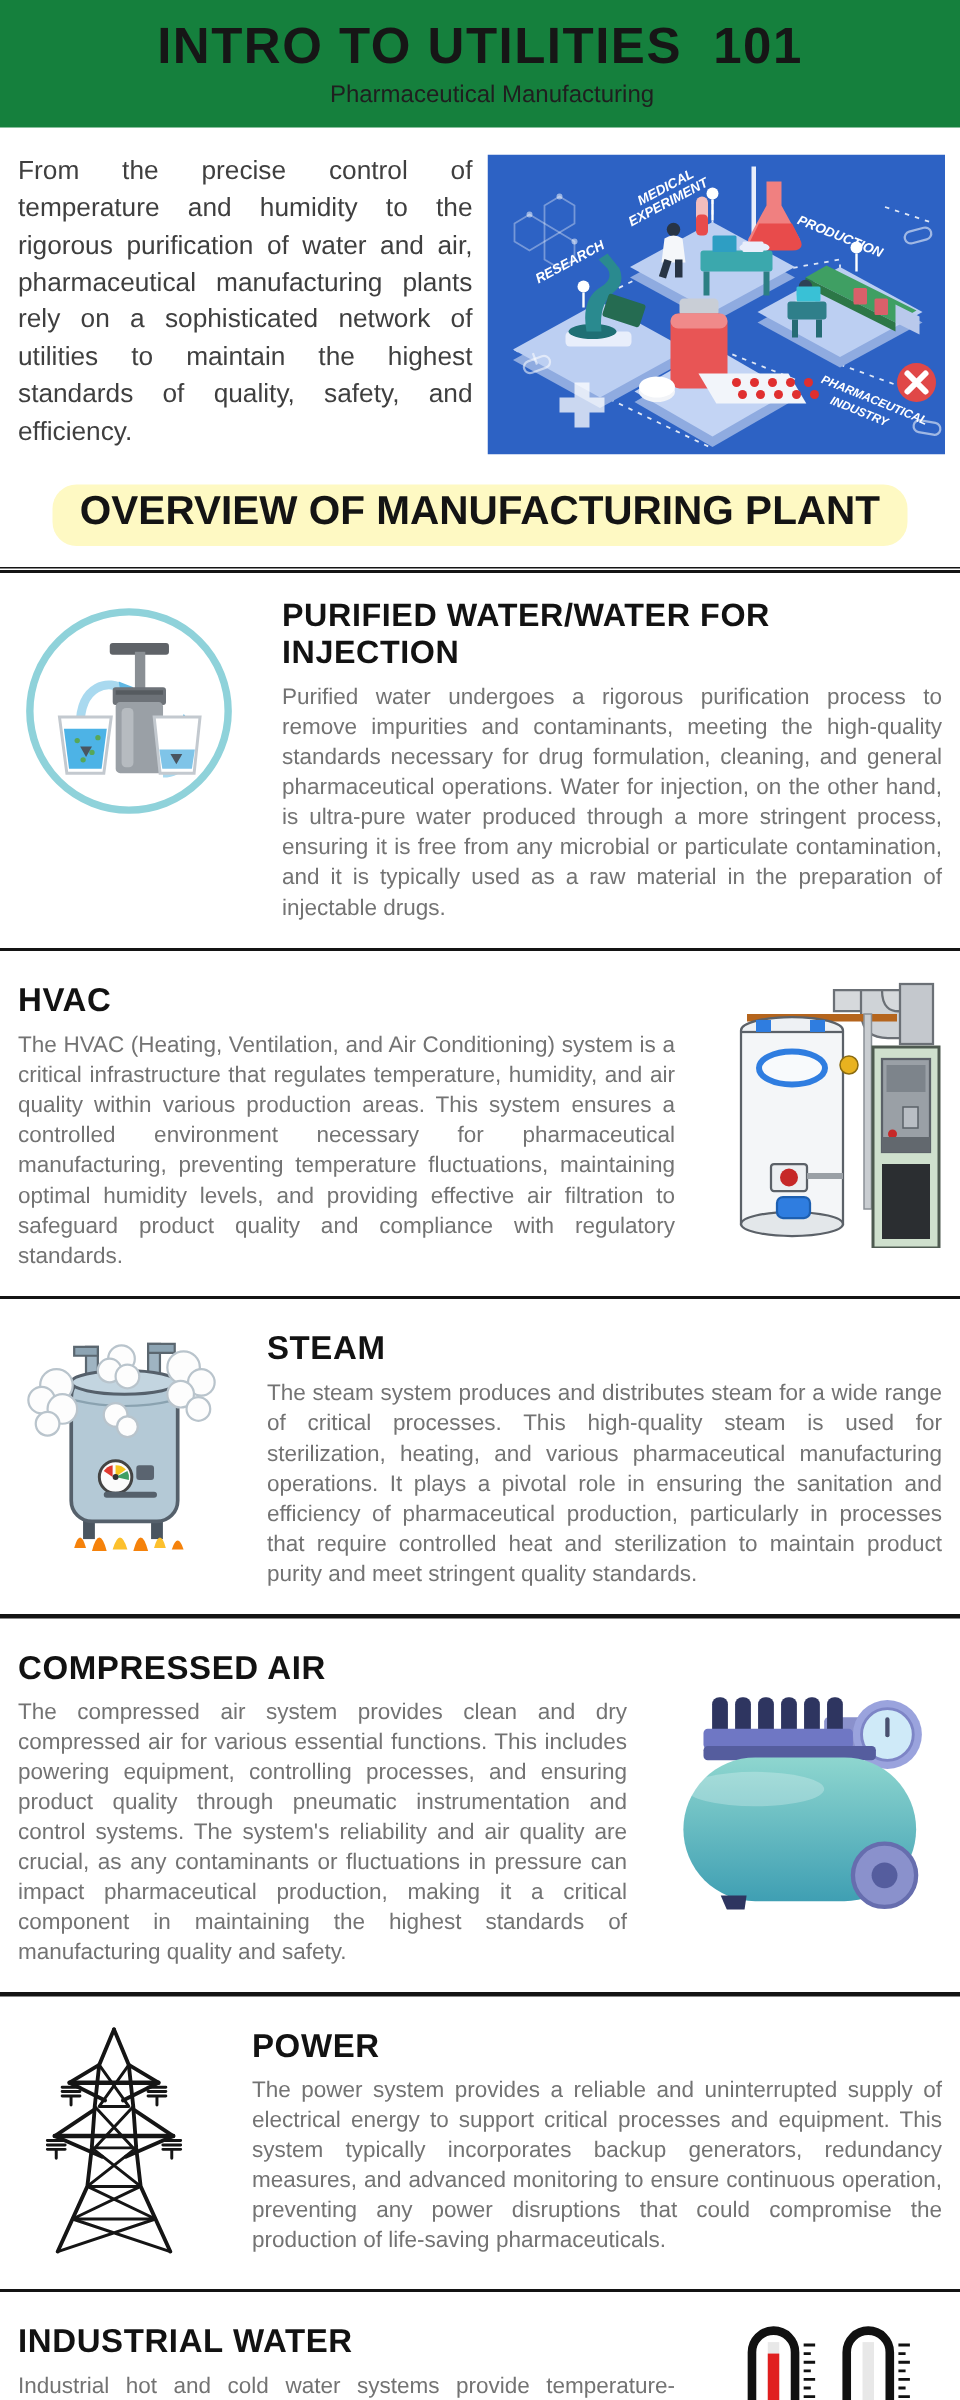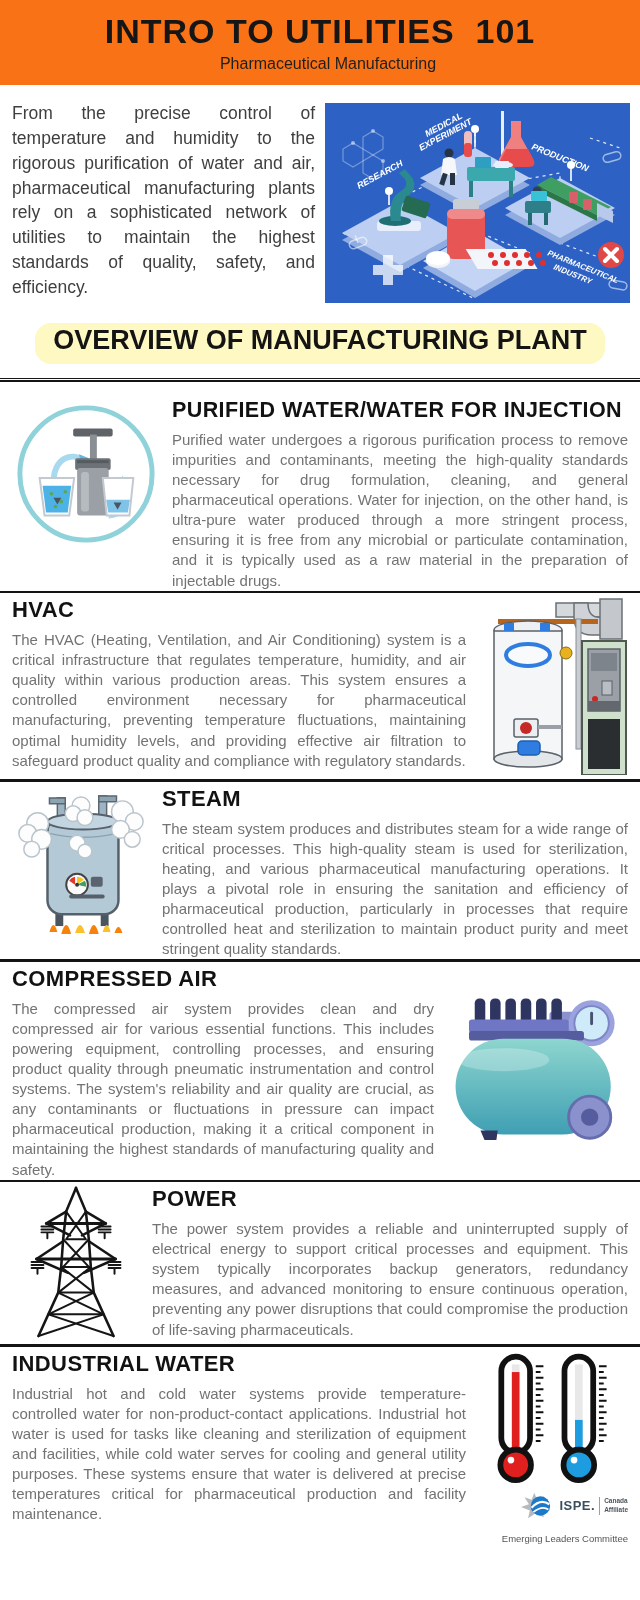--- a/index.html
+++ b/index.html
@@ -1,41 +1,41 @@
 <!DOCTYPE html>
 <html><head>
 <meta charset="utf-8">
 <style>
   * { margin:0; padding:0; box-sizing:border-box; }
   html,body { background:#ffffff; }
   body { width:640px; font-family:"Liberation Sans", sans-serif; color:#3c3c3c; }
   .page { width:640px; min-height:1600px; background:#fff; overflow:hidden; }
 
   
-  .header { background:#f97316; text-align:center; padding:12px 0 12px; }
+  .header { background:#15803d; text-align:center; padding:12px 0 12px; }
   .header h1 { font-size:34px; font-weight:800; letter-spacing:1px; color:#161616; white-space:pre; }
   .header .sub { font-size:16px; color:#1f1f1f; margin-top:4px;padding-left:16px; }
 
   
   .intro { display:flex; gap:10px; padding:16px 10px 10px 12px; align-items:flex-start; }
   .intro-text { width:308px; font-size:17.5px; line-height:1.42; text-align:justify; color:#3f3f3f; }
   .intro-art { width:305px; height:200px; flex:0 0 auto; margin-top:2px; }
 
   
   .overview { text-align:center; margin:10px 16px 14px; font-weight:800; line-height:1.18; }
   .overview .hl { display:inline-block; background:#fef9c3; color:#141414; font-size:27px;
                   padding:2px 18px 7px; border-radius:16px; }
   .overview .hl2 { margin-top:-10px; padding-top:2px; }
 
   
   .rule { height:2.5px; background:#141414; }
   .rule-pair { height:4px; border-top:1.5px solid #141414; border-bottom:2.5px solid #141414; }
 
   
-  .section { display:flex; gap:12px; padding:0 12px; align-items:flex-start; }
+  .section { display:flex; gap:28px; padding:16px 12px; align-items:flex-start; }
   .sec-body h2 { font-size:22px; font-weight:800; letter-spacing:.4px; color:#121212; margin:4px 0 7px; }
   .sec-body p { font-size:15px; line-height:1.34; text-align:justify; color:#737373; }
   .media { flex:0 0 auto; }
   .sec-body { flex:1 1 auto; min-width:0; }
 
   .footer-block { width:150px; }
   .logo-row { display:flex; align-items:center; justify-content:flex-end; gap:4px; margin-top:6px; }
   .logo-word { font-size:13px; font-weight:800; color:#39505c; letter-spacing:.5px; }
   .logo-div { width:1px; height:18px; background:#9aa0a4; }
   .affil { font-size:6.5px; line-height:1.25; color:#4c565c; font-weight:700; }

